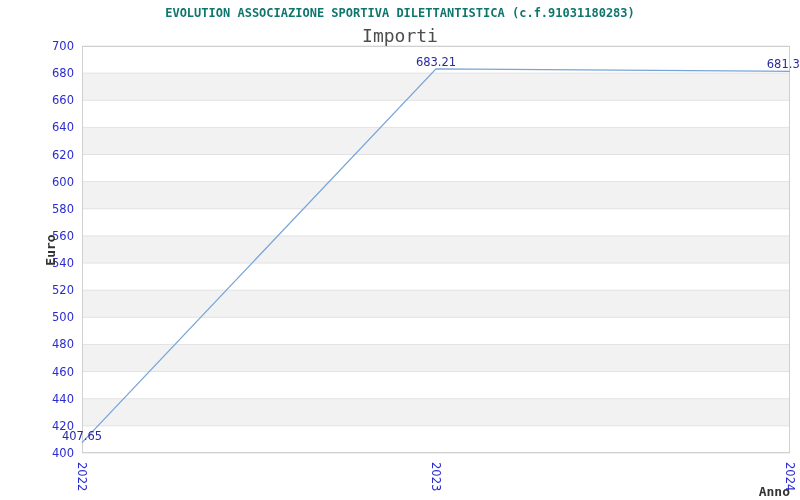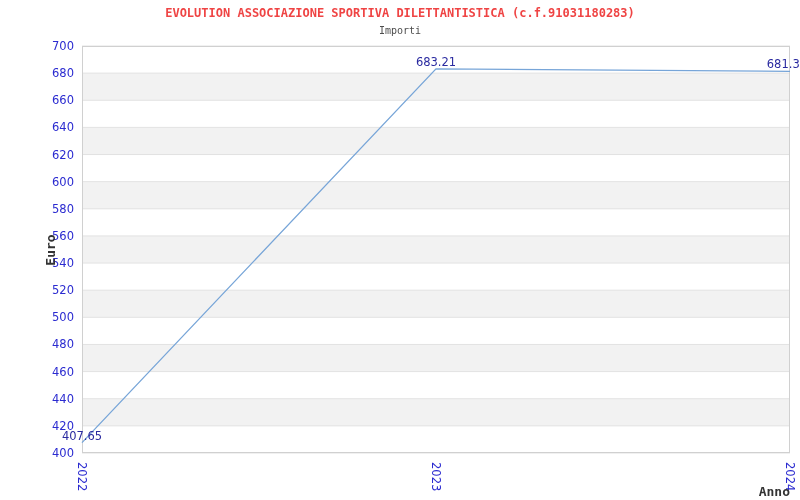--- a/index.html
+++ b/index.html
@@ -20,21 +20,21 @@
     font-weight: bold;
     font-size: 12px;
     letter-spacing: 0px;
     white-space: nowrap;
   }
   .chart-subtitle {
     position: absolute;
     left: 0; right: 0; top: 25px;
     text-align: center;
     font-family: "DejaVu Sans Mono", monospace;
-    font-size: 10px;
+    font-size: 18px;
     white-space: nowrap;
   }
   .y-axis-label {
     position: absolute;
     left: 50px; top: 250px;
     transform: translate(-50%, -50%) rotate(-90deg);
     font-family: "DejaVu Sans Mono", monospace;
     font-weight: bold;
     font-size: 13px;
     white-space: nowrap;
@@ -94,17 +94,17 @@
       <text x="74" y="104.26666666666665" text-anchor="end" fill="#2b2bd0" font-size="11.5px" font-family="&quot;DejaVu Sans&quot;, sans-serif">660</text>
       <text x="74" y="77.13333333333333" text-anchor="end" fill="#2b2bd0" font-size="11.5px" font-family="&quot;DejaVu Sans&quot;, sans-serif">680</text>
       <text x="74" y="50" text-anchor="end" fill="#2b2bd0" font-size="11.5px" font-family="&quot;DejaVu Sans&quot;, sans-serif">700</text>
       <text x="78" y="462" transform="rotate(90 78 462)" text-anchor="start" fill="#2b2bd0" font-size="11.5px" font-family="&quot;DejaVu Sans&quot;, sans-serif">2022</text>
       <text x="432" y="462" transform="rotate(90 432 462)" text-anchor="start" fill="#2b2bd0" font-size="11.5px" font-family="&quot;DejaVu Sans&quot;, sans-serif">2023</text>
       <text x="786" y="462" transform="rotate(90 786 462)" text-anchor="start" fill="#2b2bd0" font-size="11.5px" font-family="&quot;DejaVu Sans&quot;, sans-serif">2024</text>
       <text x="82" y="439.6215" text-anchor="middle" fill="#2a2aa0" font-size="11.5px" font-family="&quot;DejaVu Sans&quot;, sans-serif">407.65</text>
       <text x="436" y="65.77843333333328" text-anchor="middle" fill="#2a2aa0" font-size="11.5px" font-family="&quot;DejaVu Sans&quot;, sans-serif">683.21</text>
       <text x="783.25" y="68.36966666666672" text-anchor="middle" fill="#2a2aa0" font-size="11.5px" font-family="&quot;DejaVu Sans&quot;, sans-serif">681.3</text>
     </svg>
-  <div class="chart-title" style="color: #ef4444;">EVOLUTION ASSOCIAZIONE SPORTIVA DILETTANTISTICA (c.f.91031180283)</div>
+  <div class="chart-title" style="color: #0f766e;">EVOLUTION ASSOCIAZIONE SPORTIVA DILETTANTISTICA (c.f.91031180283)</div>
   <div class="chart-subtitle" style="color: rgb(77, 77, 77);">Importi</div>
   <div class="y-axis-label" style="color: rgb(51, 51, 51);">Euro</div>
   <div class="x-axis-label" style="color: rgb(51, 51, 51); margin-left: 20px;">Anno</div>
 </div>
 
 </body></html>

